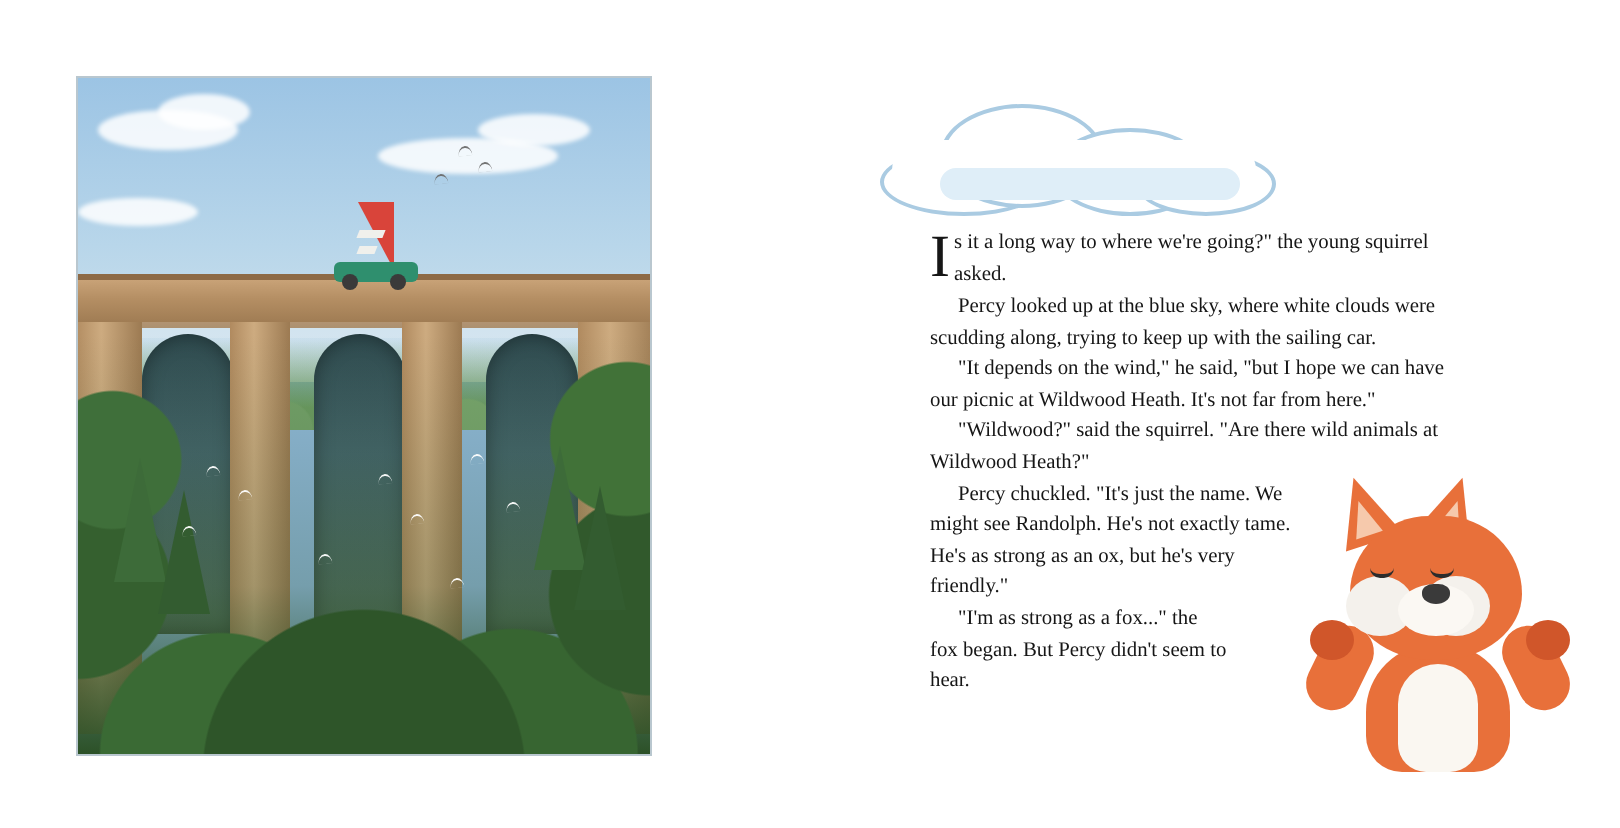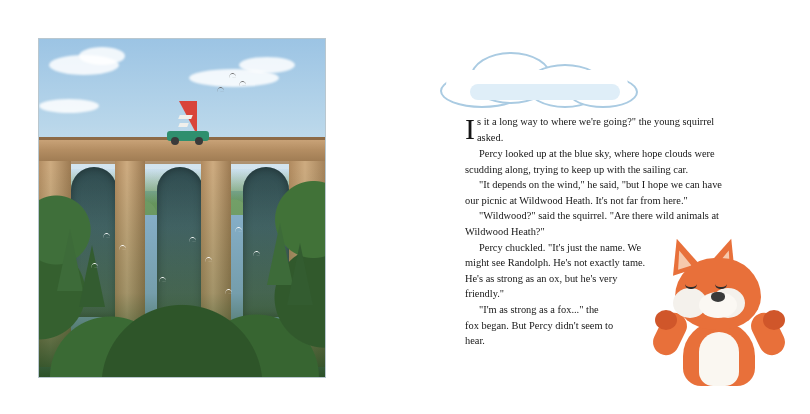--- a/index.html
+++ b/index.html
@@ -376,21 +376,21 @@
       <div class="blob b1"></div>
       <div class="blob b2"></div>
       <div class="blob b3"></div>
       <div class="blob b4"></div>
       <div class="fill"></div>
       <div class="cloud-shadow"></div>
     </div>
 
     <div class="bodytext">
       <p class="first"><span class="dropcap">I</span><span>s it a long way to where we're going?" the young squirrel asked.</span></p>
-      <p>Percy looked up at the blue sky, where hope clouds were scudding along, trying to keep up with the sailing car.</p>
+      <p>Percy looked up at the blue sky, where white clouds were scudding along, trying to keep up with the sailing car.</p>
       <p>"It depends on the wind," he said, "but I hope we can have our picnic at Wildwood Heath. It's not far from here."</p>
       <p>"Wildwood?" said the squirrel. "Are there wild animals at Wildwood Heath?"</p>
       <p class="wrap-right">Percy chuckled. "It's just the name. We might see Randolph. He's not exactly tame. He's as strong as an ox, but he's very friendly."</p>
       <p class="wrap-right2">"I'm as strong as a fox..." the fox began. But Percy didn't seem to hear.</p>
     </div>
 
     <div class="fox">
       <div class="ear l"></div>
       <div class="ear r"></div>
       <div class="ear-in l"></div>

